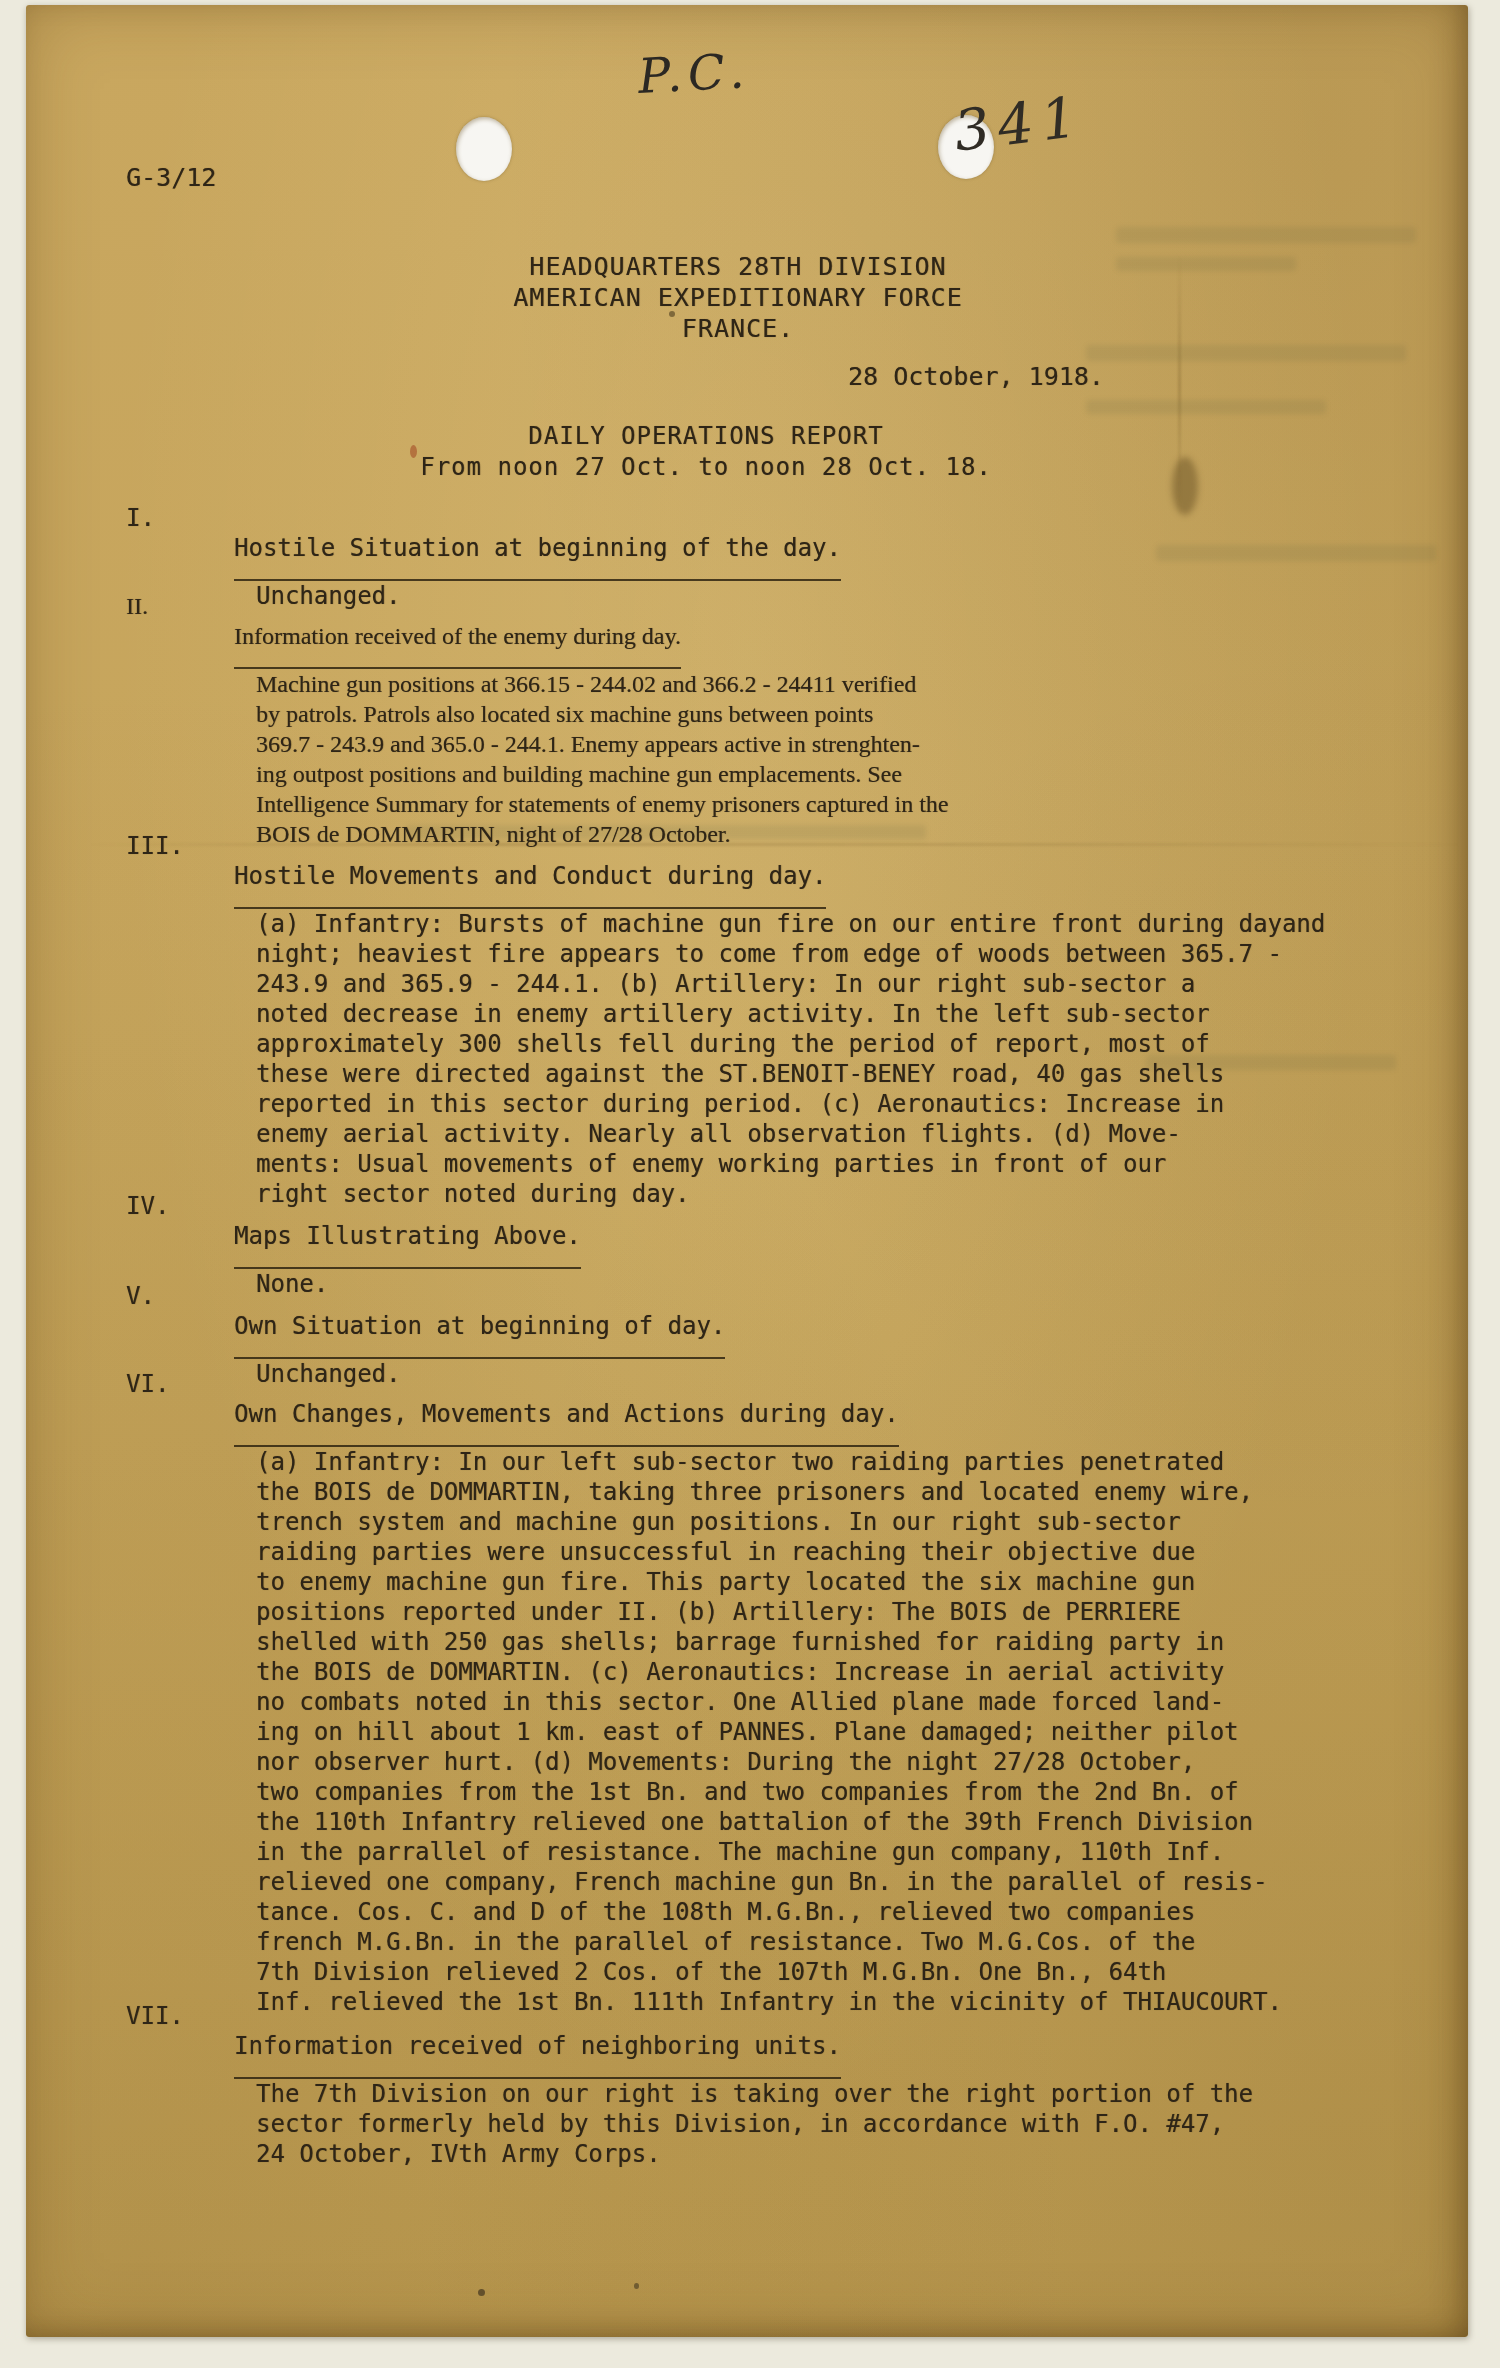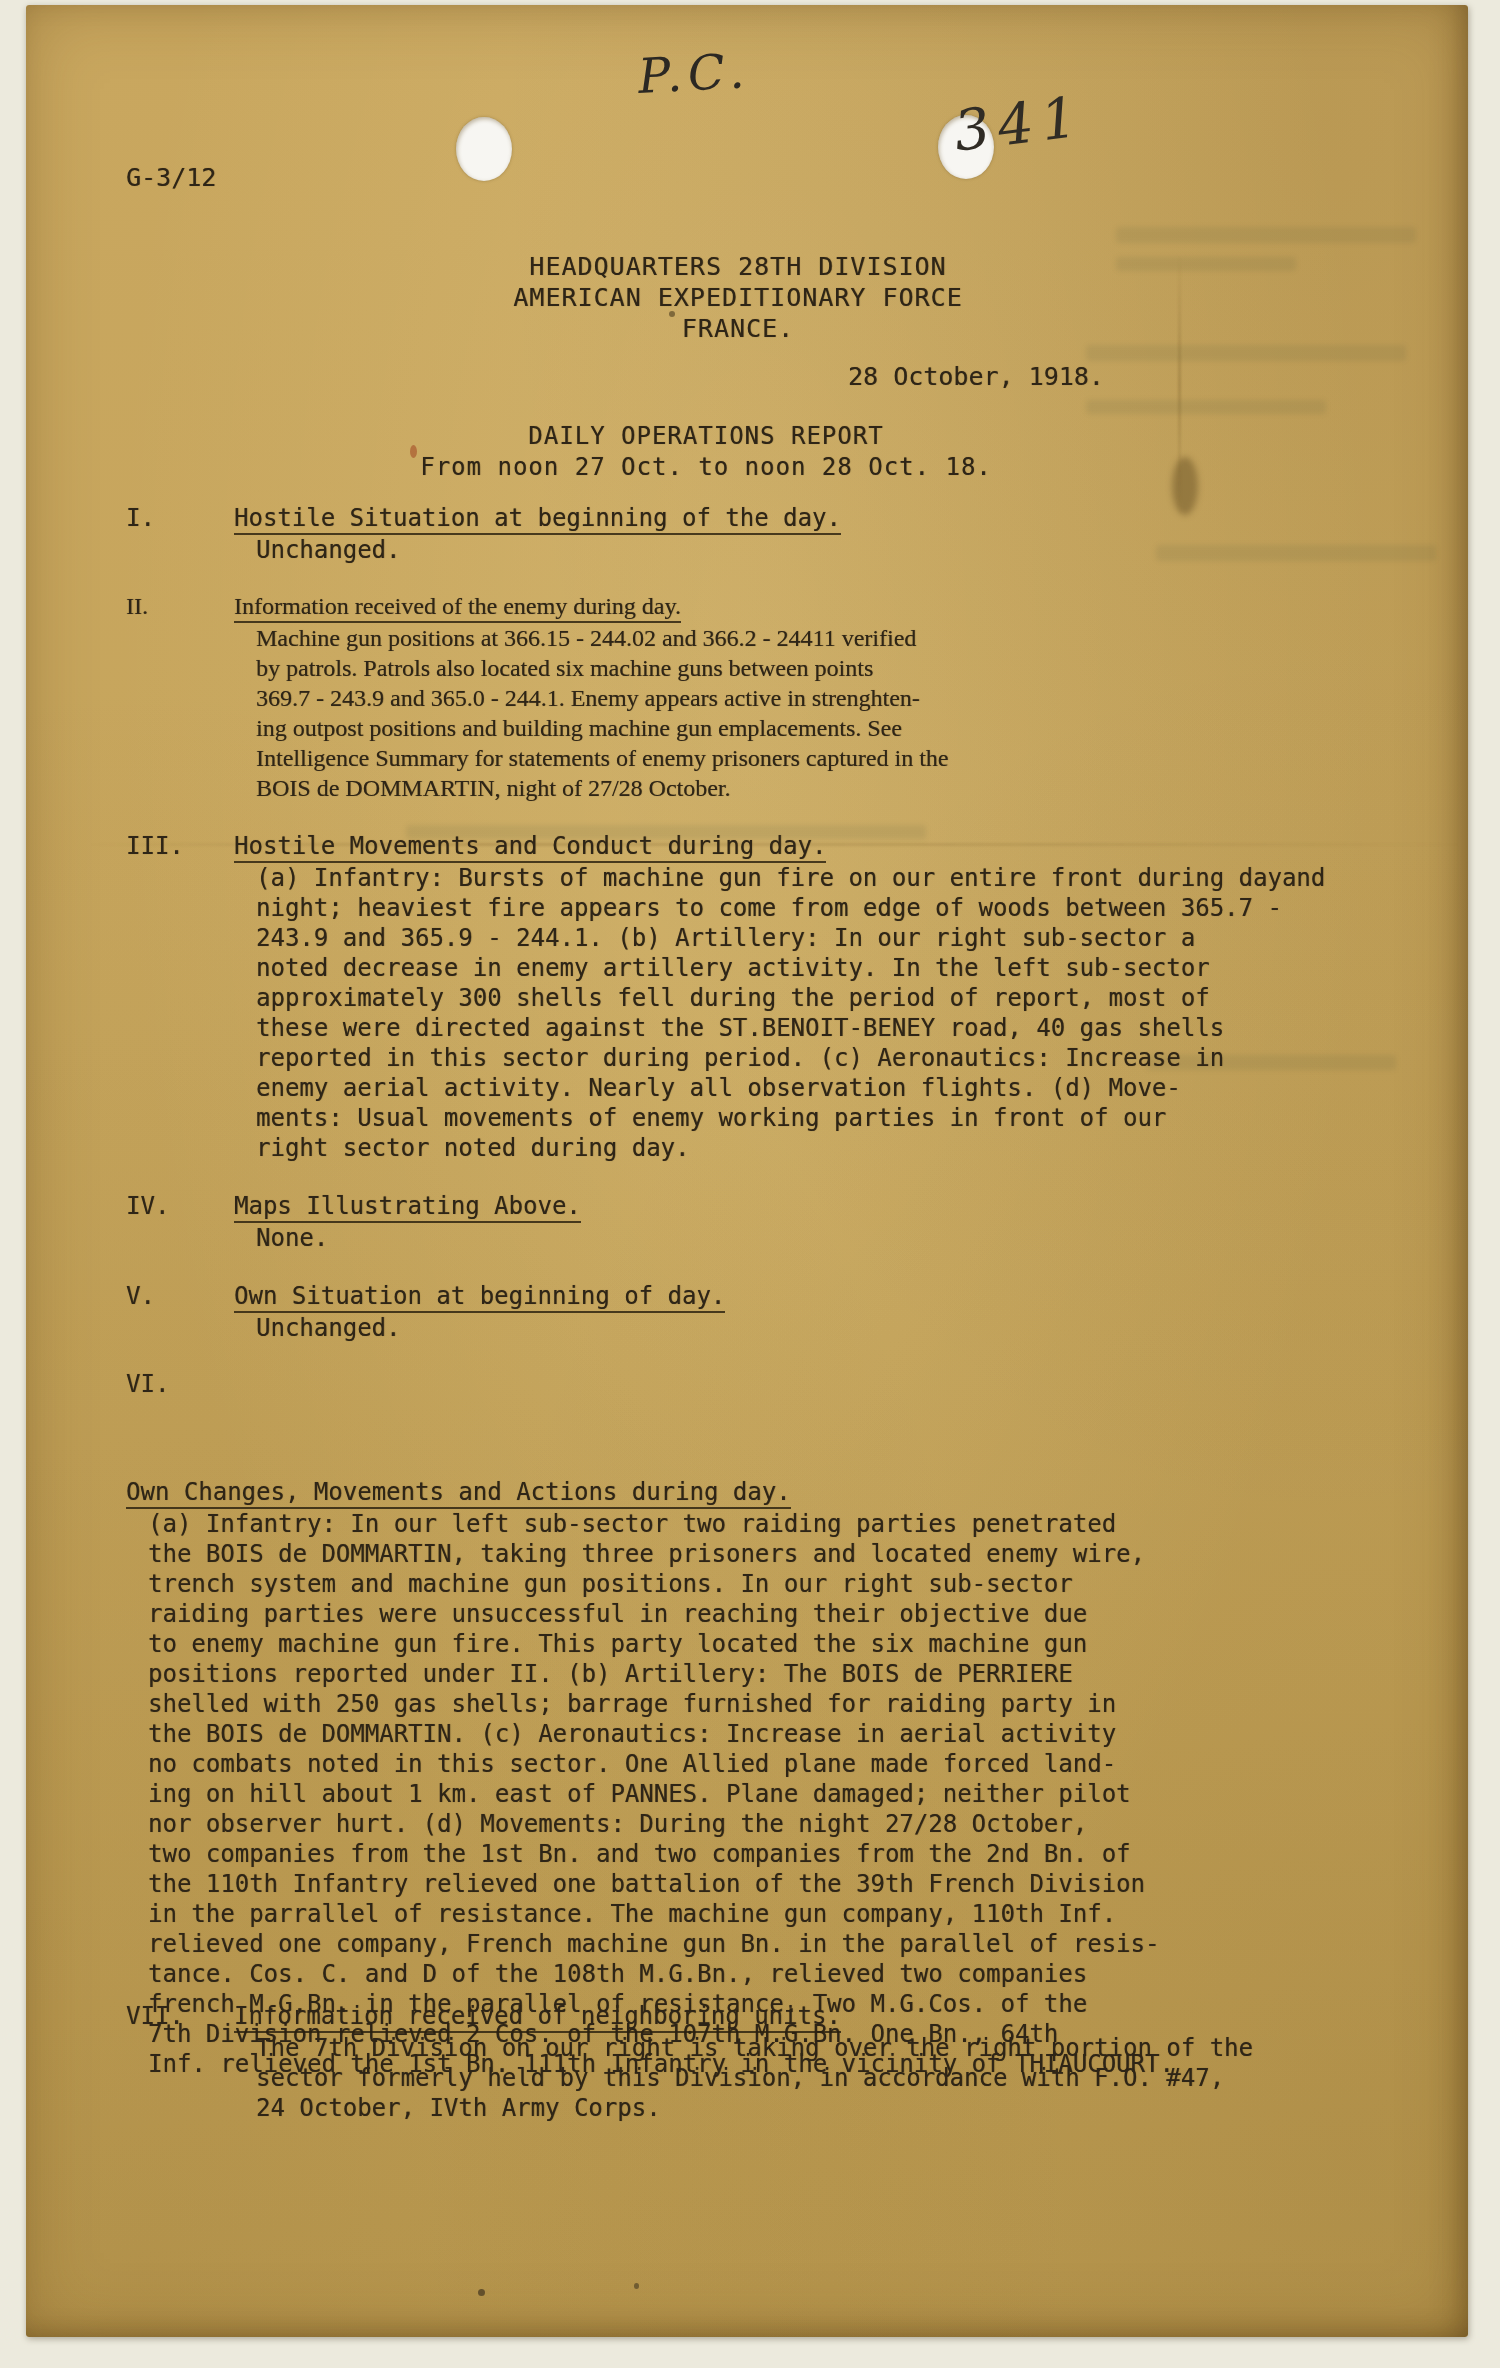--- a/index.html
+++ b/index.html
@@ -80,29 +80,30 @@
     display:flex;
     font-size:24px;
     line-height:30px;
   }
   .numeral{width:108px;flex:0 0 108px;}
   .sec-content{flex:1;}
   .sec-heading{margin:0;}
   .sec-heading .u{
     display:inline-block;
     border-bottom:2.5px solid rgba(42,32,14,0.82);
-    padding-bottom:0px;
+    padding-bottom:16px;
+    margin-top:30px;
   }
   .sec-body{white-space:pre-line;margin-left:22px;}
   .sec-1{top:498px;}
   .sec-2{top:586px;font-family:Liberation Serif, serif;}
   .sec-3{top:826px;}
   .sec-4{top:1186px;}
   .sec-5{top:1276px;}
-  .sec-6{top:1364px;flex-direction:column;}
+  .sec-6{top:1364px;}
   .sec-7{top:1996px;}
   .ghost{
     position:absolute;
     background:rgba(72,82,48,0.10);
     filter:blur(2.5px);
     border-radius:4px;
   }
   .stain-red{
     position:absolute;left:384px;top:440px;width:7px;height:13px;
     background:rgba(150,45,18,0.45);border-radius:50%;filter:blur(0.5px);

